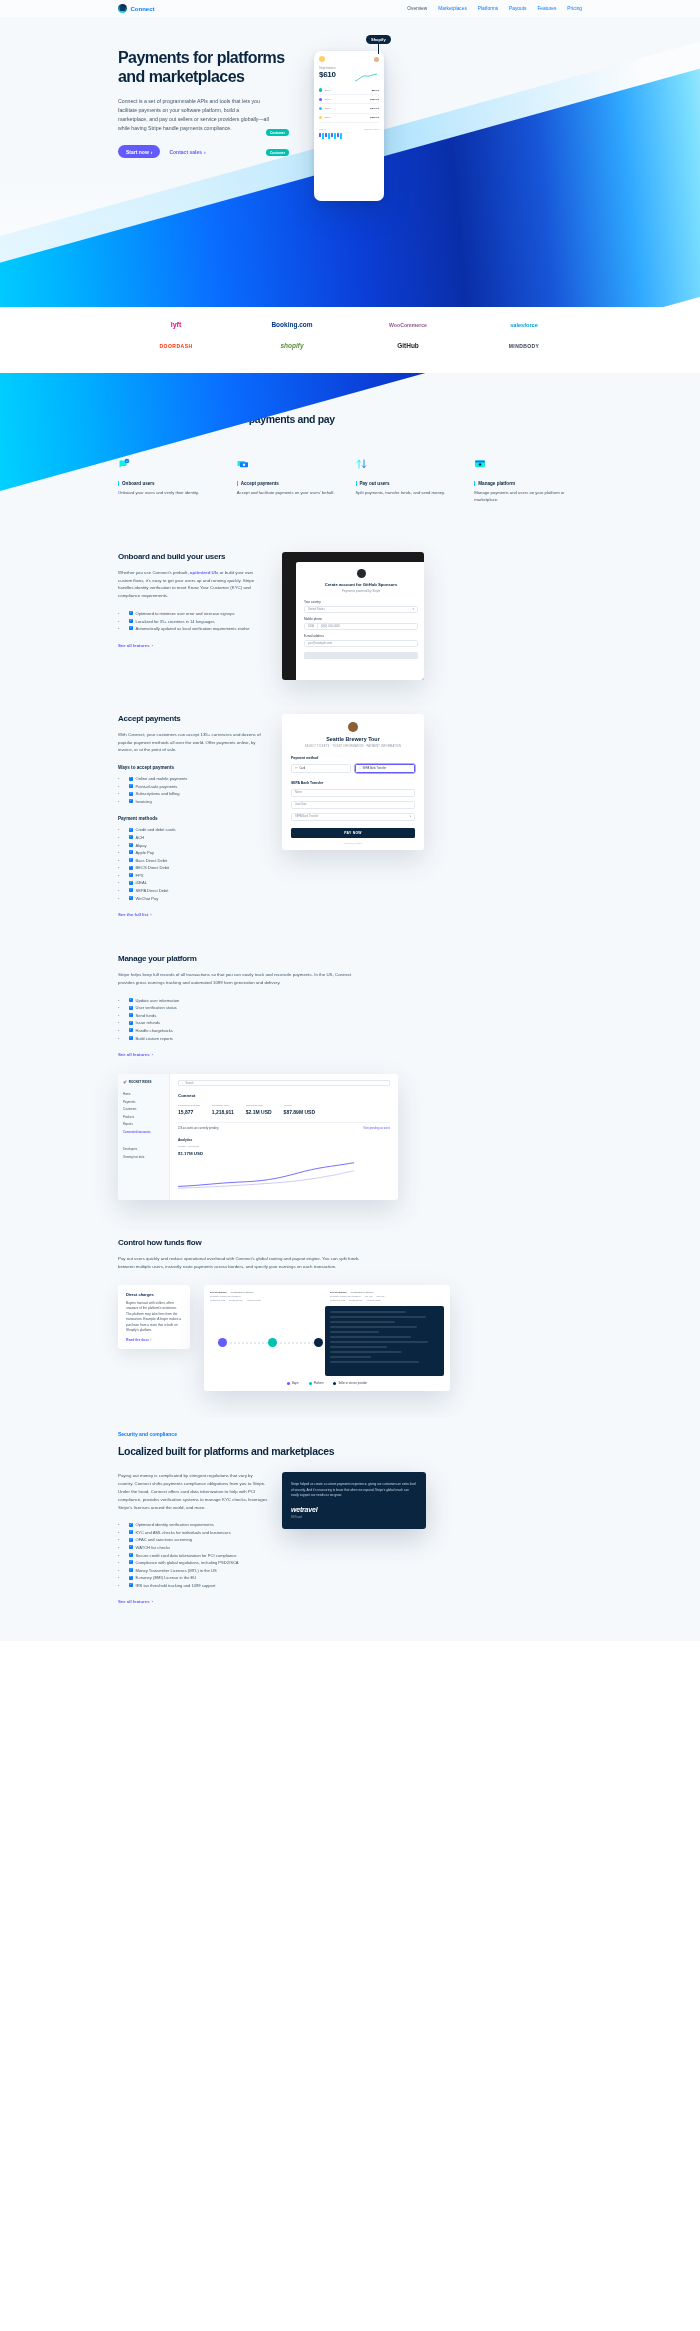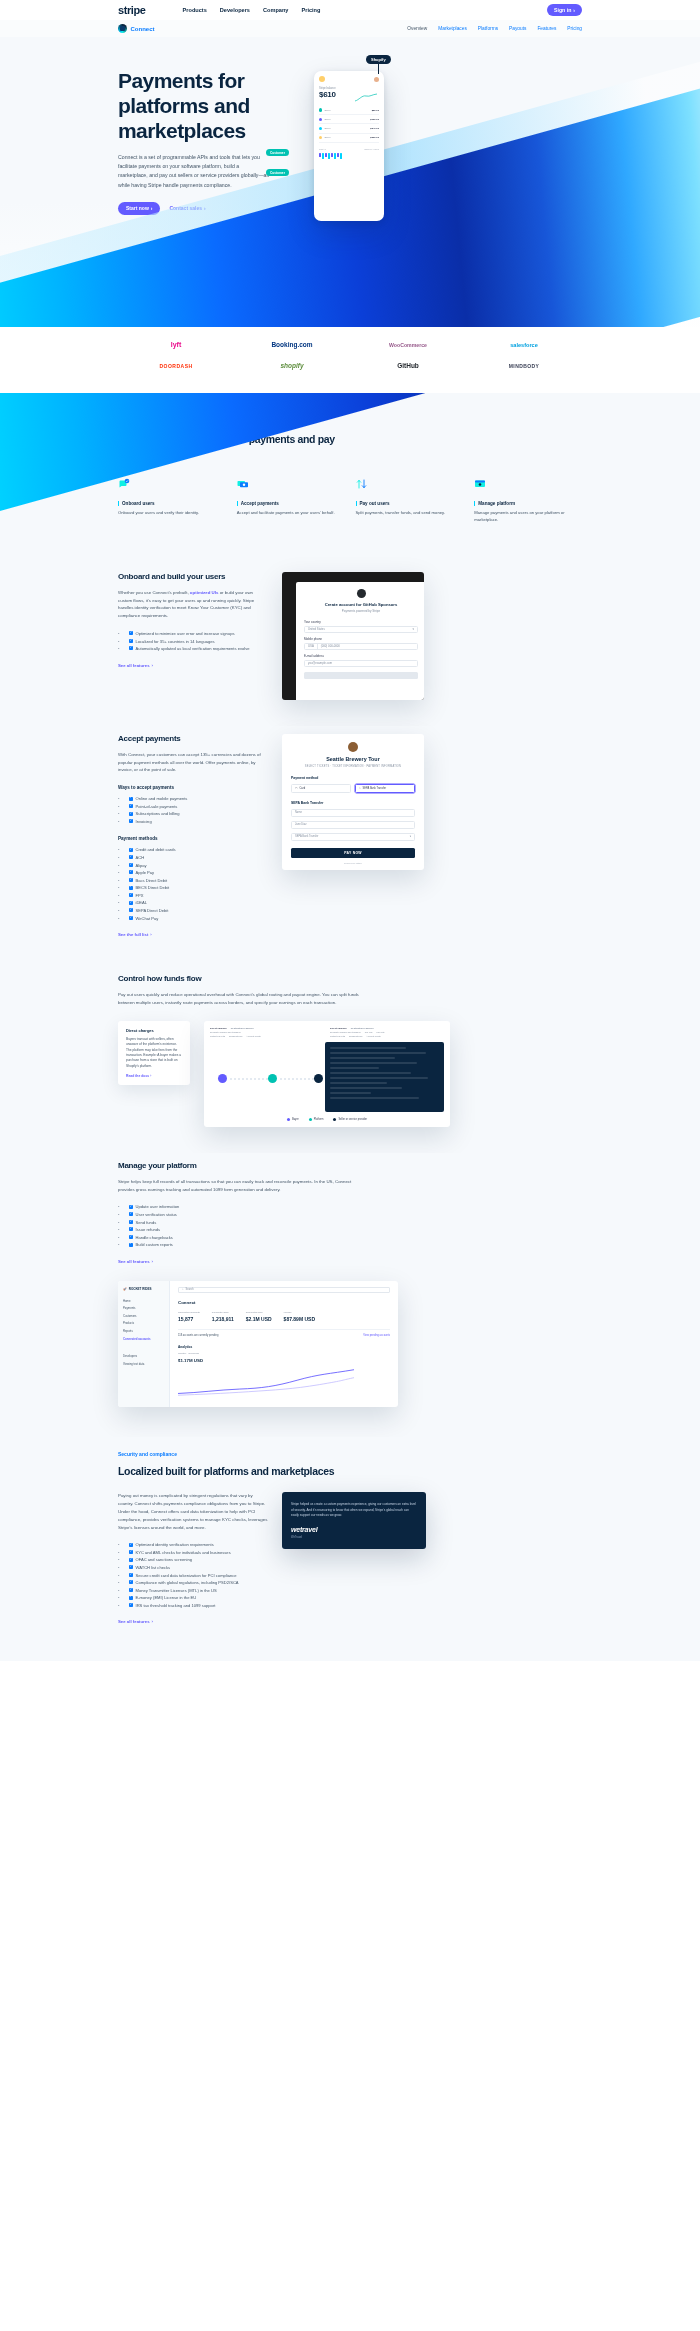--- a/index.html
+++ b/index.html
@@ -47,21 +47,21 @@
   .connect-label { font-size: 6px; font-weight: 600; color: #0a7cff; }
   .subnav-links { margin-left: auto; display: flex; gap: 11px; }
   .subnav-links a { font-size: 4.8px; font-weight: 500; color: #425466; text-decoration: none; }
   .subnav-links a.blue { color: #0a7cff; }
 
   
   .hero { position: relative; padding: 22px 118px 0; height: 290px; }
   .hero-grid { display: flex; gap: 18px; }
   .hero-left { width: 168px; padding-top: 10px; }
   h1.hero-title {
-    font-size: 21px; line-height: 1.18; font-weight: 700;
+    font-size: 16px; line-height: 1.18; font-weight: 700;
     letter-spacing: -0.55px; color: #0a2540;
   }
   .hero-desc {
     margin-top: 10px; font-size: 5.2px; line-height: 1.75; color: #425466;
     max-width: 152px;
   }
   .hero-btns { margin-top: 12px; display: flex; align-items: center; gap: 9px; }
   .btn-primary {
     background: #635bff; color: #fff; font-size: 5px; font-weight: 600;
     padding: 3.5px 8px; border-radius: 10px; border: none; cursor: pointer;
@@ -264,37 +264,20 @@
   }
   .comp-q{font-size:3.1px;line-height:1.75;color:#c5d3e4;}
   .comp-n{font-size:7px;font-weight:700;color:#fff;margin-top:8px;font-style:italic;letter-spacing:-.2px;}
   .comp-r{font-size:2.6px;color:#8fa4bd;margin-top:3px;}
 </style>
 </head>
 <body>
 
 <div class="page">
 
-  <div class="topnav">
-    <div class="nav-inner">
-      <div class="logo">stripe</div>
-      <div class="nav-links">
-        <a>Products</a>
-        <a>Developers</a>
-        <a>Company</a>
-        <a>Pricing</a>
-      </div>
-      <div class="nav-right">
-        <button class="btn-signin">
-          <span>Sign in</span>
-          <span class="chev">›</span>
-        </button>
-      </div>
-    </div>
-  </div>
 
   <div class="subnav">
     <div class="connect-brand">
       <span class="connect-mark"></span>
       <span class="connect-label">Connect</span>
     </div>
     <div class="subnav-links">
       <a>Overview</a>
       <a class="blue">Marketplaces</a>
       <a class="blue">Platforms</a>
@@ -540,20 +523,94 @@
         <div class="brew-field">
             <span>SEPA Bank Transfer</span>
             <span>▾</span>
           </div>
         <div class="brew-pay">PAY NOW</div>
         <div class="brew-foot">Powered by Stripe</div>
       </div>
     </div>
   </div>
 
+  <div class="section-light feat" style="padding-top:8px;padding-bottom:30px;">
+    <h3 class="feat-title">Manage your platform</h3>
+    <p class="feat-desc" style="max-width:250px">Stripe helps keep full records of all transactions so that you can easily track and reconcile payments. In the US, Connect provides gross earnings tracking and automated 1099 form generation and delivery.</p>
+    <ul class="checks">
+      <li><span class="ck"></span><span>Update user information</span></li>
+      <li><span class="ck"></span><span>User verification status</span></li>
+      <li><span class="ck"></span><span>Send funds</span></li>
+      <li><span class="ck"></span><span>Issue refunds</span></li>
+      <li><span class="ck"></span><span>Handle chargebacks</span></li>
+      <li><span class="ck"></span><span>Build custom reports</span></li>
+    </ul>
+    <a class="see-all">
+        <span>See all features</span>
+        <span>›</span>
+      </a>
+
+    <div class="shot dash" style="margin-top:14px">
+      <div class="dash-side">
+        <div class="dash-brand">
+            <span>🚀</span>
+            <span>ROCKET RIDES</span>
+          </div>
+        <div class="dash-nav">
+          <div>Home</div>
+          <div>Payments</div>
+          <div>Customers</div>
+          <div>Products</div>
+          <div>Reports</div>
+          <div class="sel">Connected accounts</div>
+        </div>
+        <div class="dash-nav" style="margin-top:10px">
+          <div>Developers</div>
+          <div>Viewing test data</div>
+        </div>
+      </div>
+      <div class="dash-main">
+        <div class="dash-search">
+            <span>⌕</span>
+            <span>Search</span>
+          </div>
+        <div class="dash-h">Connect</div>
+        <div class="dash-stats">
+          <div>
+              <div class="ds-l">Connected accounts</div>
+              <div class="ds-v">15,877</div>
+            </div>
+          <div>
+              <div class="ds-l">Payments (30d)</div>
+              <div class="ds-v">1,218,911</div>
+            </div>
+          <div>
+              <div class="ds-l">Connected fees</div>
+              <div class="ds-v">$2.1M USD</div>
+            </div>
+          <div>
+              <div class="ds-l">Volume</div>
+              <div class="ds-v">$87.89M USD</div>
+            </div>
+        </div>
+        <div class="dash-bar">
+          <span>118 accounts are currently pending</span>
+          <a>View pending accounts</a>
+        </div>
+        <div class="dash-an">Analytics</div>
+        <div class="dash-an2">Monthly · Recurring</div>
+        <div class="dash-val">$1.17M USD</div>
+        <svg class="dash-chart" viewBox="0 0 200 34" preserveAspectRatio="none">
+          <path d="M0 30 C25 29, 45 26, 70 25 S110 22, 135 15 S170 8, 200 3" fill="none" stroke="#635bff" stroke-width="1"></path>
+          <path d="M0 32 C25 31, 50 30, 80 28 S130 25, 160 20 S185 15, 200 12" fill="none" stroke="#c7c3ff" stroke-width="1"></path>
+        </svg>
+      </div>
+    </div>
+  </div>
+
   <div class="section-light feat" style="padding-top:8px;padding-bottom:26px;">
     <h3 class="feat-title">Control how funds flow</h3>
     <p class="feat-desc" style="max-width:250px">Pay out users quickly and reduce operational overhead with Connect's global routing and payout engine. You can split funds between multiple users, instantly route payments across borders, and specify your earnings on each transaction.</p>
     <div class="feat-row" style="margin-top:14px">
       <div class="note-card">
         <div class="note-t">Direct charges</div>
         <div class="note-d">Buyers transact with sellers, often unaware of the platform's existence. The platform may take fees from the transaction. Example: A buyer makes a purchase from a store that is built on Shopify's platform.</div>
         <a class="note-l"><span>Read the docs</span> ›</a>
       </div>
       <div class="shot funds">
@@ -618,94 +675,20 @@
             </span>
           <span>
               <i class="ldot" style="background:#00c2b2"></i>
               <em style="font-style:normal">Platform</em>
             </span>
           <span>
               <i class="ldot" style="background:#0a2540"></i>
               <em style="font-style:normal">Seller or service provider</em>
             </span>
         </div>
-      </div>
-    </div>
-  </div>
-
-  <div class="section-light feat" style="padding-top:8px;padding-bottom:30px;">
-    <h3 class="feat-title">Manage your platform</h3>
-    <p class="feat-desc" style="max-width:250px">Stripe helps keep full records of all transactions so that you can easily track and reconcile payments. In the US, Connect provides gross earnings tracking and automated 1099 form generation and delivery.</p>
-    <ul class="checks">
-      <li><span class="ck"></span><span>Update user information</span></li>
-      <li><span class="ck"></span><span>User verification status</span></li>
-      <li><span class="ck"></span><span>Send funds</span></li>
-      <li><span class="ck"></span><span>Issue refunds</span></li>
-      <li><span class="ck"></span><span>Handle chargebacks</span></li>
-      <li><span class="ck"></span><span>Build custom reports</span></li>
-    </ul>
-    <a class="see-all">
-        <span>See all features</span>
-        <span>›</span>
-      </a>
-
-    <div class="shot dash" style="margin-top:14px">
-      <div class="dash-side">
-        <div class="dash-brand">
-            <span>🚀</span>
-            <span>ROCKET RIDES</span>
-          </div>
-        <div class="dash-nav">
-          <div>Home</div>
-          <div>Payments</div>
-          <div>Customers</div>
-          <div>Products</div>
-          <div>Reports</div>
-          <div class="sel">Connected accounts</div>
-        </div>
-        <div class="dash-nav" style="margin-top:10px">
-          <div>Developers</div>
-          <div>Viewing test data</div>
-        </div>
-      </div>
-      <div class="dash-main">
-        <div class="dash-search">
-            <span>⌕</span>
-            <span>Search</span>
-          </div>
-        <div class="dash-h">Connect</div>
-        <div class="dash-stats">
-          <div>
-              <div class="ds-l">Connected accounts</div>
-              <div class="ds-v">15,877</div>
-            </div>
-          <div>
-              <div class="ds-l">Payments (30d)</div>
-              <div class="ds-v">1,218,911</div>
-            </div>
-          <div>
-              <div class="ds-l">Connected fees</div>
-              <div class="ds-v">$2.1M USD</div>
-            </div>
-          <div>
-              <div class="ds-l">Volume</div>
-              <div class="ds-v">$87.89M USD</div>
-            </div>
-        </div>
-        <div class="dash-bar">
-          <span>118 accounts are currently pending</span>
-          <a>View pending accounts</a>
-        </div>
-        <div class="dash-an">Analytics</div>
-        <div class="dash-an2">Monthly · Recurring</div>
-        <div class="dash-val">$1.17M USD</div>
-        <svg class="dash-chart" viewBox="0 0 200 34" preserveAspectRatio="none">
-          <path d="M0 30 C25 29, 45 26, 70 25 S110 22, 135 15 S170 8, 200 3" fill="none" stroke="#635bff" stroke-width="1"></path>
-          <path d="M0 32 C25 31, 50 30, 80 28 S130 25, 160 20 S185 15, 200 12" fill="none" stroke="#c7c3ff" stroke-width="1"></path>
-        </svg>
       </div>
     </div>
   </div>
 
   <div class="section-light feat" style="padding-top:14px;padding-bottom:34px;">
     <div class="eyebrow">Security and compliance</div>
     <h2 class="sec-title">Localized built for platforms and marketplaces</h2>
     <div class="feat-row" style="margin-top:14px">
       <div class="feat-left">
         <p class="feat-desc" style="margin-top:0">Paying out money is complicated by stringent regulations that vary by country. Connect shifts payments compliance obligations from you to Stripe. Under the hood, Connect offers card data tokenization to help with PCI compliance, provides verification systems to manage KYC checks, leverages Stripe's licenses around the world, and more.</p>

